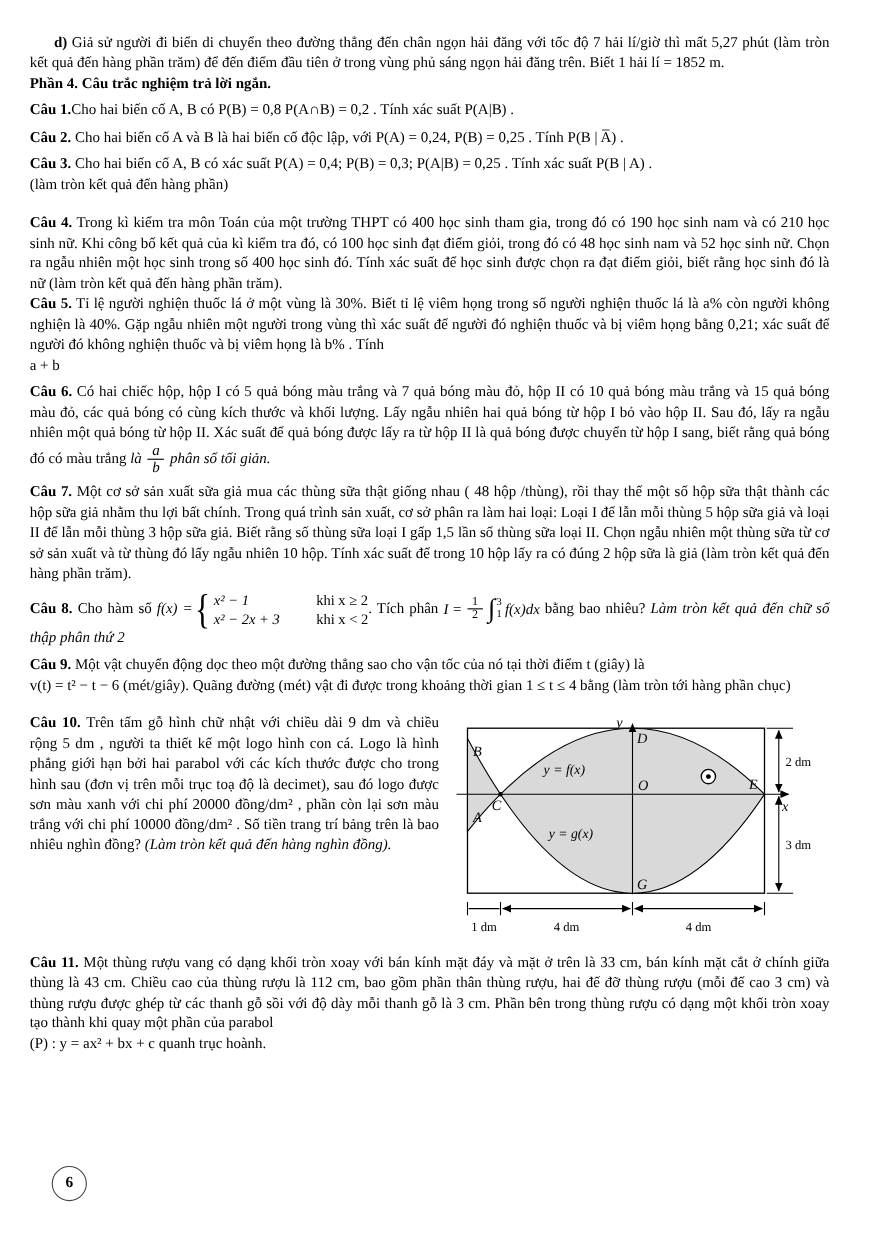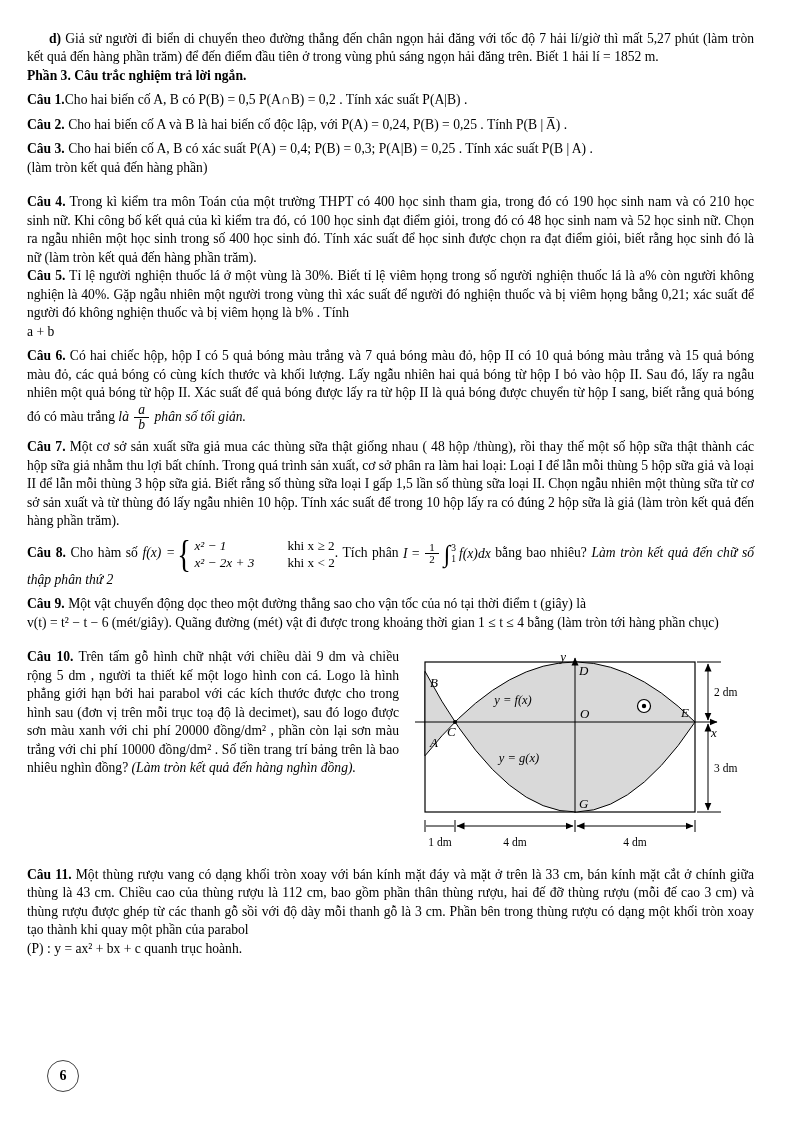--- a/index.html
+++ b/index.html
@@ -57,23 +57,23 @@
     font-weight:bold; font-size:14px;
   }
 </style>
 </head>
 <body>
 
 <div class="page">
 
   <p class="indent"><b class="qlabel">d)</b> <span>Giả sử người đi biển di chuyển theo đường thẳng đến chân ngọn hải đăng với tốc độ 7 hải lí/giờ thì mất 5,27 phút (làm tròn kết quả đến hàng phần trăm) để đến điểm đầu tiên ở trong vùng phủ sáng ngọn hải đăng trên. Biết 1 hải lí = 1852 m.</span></p>
 
-  <p class="bold">Phần 3. Câu trắc nghiệm trả lời ngắn.</p>
+  <p class="bold">Phần 4. Câu trắc nghiệm trả lời ngắn.</p>
 
-  <p class="q mt5"><b class="qlabel">Câu 1.</b><span>Cho hai biến cố A, B có P(B) = 0,5  P(A∩B) = 0,2 . Tính xác suất P(A|B) .</span></p>
+  <p class="q mt5"><b class="qlabel">Câu 1.</b><span>Cho hai biến cố A, B có P(B) = 0,8  P(A∩B) = 0,2 . Tính xác suất P(A|B) .</span></p>
 
   <p class="q mt5"><b class="qlabel">Câu 2.</b> <span>Cho hai biến cố A  và B là hai biến cố độc lập, với P(A) = 0,24,  P(B) = 0,25 . Tính P(B | A̅) .</span></p>
 
   <p class="q mt5"><b class="qlabel">Câu 3.</b> <span>Cho hai biến cố A, B có xác suất P(A) = 0,4; P(B) = 0,3; P(A|B) = 0,25 . Tính xác suất P(B | A) .
 (làm tròn kết quả đến hàng phần)</span></p>
 
   <p class="q"><b class="qlabel">Câu 4.</b> <span>Trong kì kiểm tra môn Toán của một trường THPT có 400 học sinh tham gia, trong đó có 190 học sinh nam và có 210 học sinh nữ. Khi công bố kết quả của kì kiểm tra đó, có 100 học sinh đạt điểm giỏi, trong đó có 48 học sinh nam và 52 học sinh nữ. Chọn ra ngẫu nhiên một học sinh trong số 400 học sinh đó. Tính xác suất để học sinh được chọn ra đạt điểm giỏi, biết rằng học sinh đó là nữ (làm tròn kết quả đến hàng phần trăm).</span></p>
 
   <p class="q mt10"><b class="qlabel">Câu 5.</b> <span>Tỉ lệ người nghiện thuốc lá ở một vùng là 30%. Biết tỉ lệ viêm họng trong số người nghiện thuốc lá là a% còn người không nghiện là 40%. Gặp ngẫu nhiên một người trong vùng thì xác suất để người đó nghiện thuốc và bị viêm họng bằng 0,21; xác suất để người đó không nghiện thuốc và bị viêm họng là b% . Tính
 a + b</span></p>

